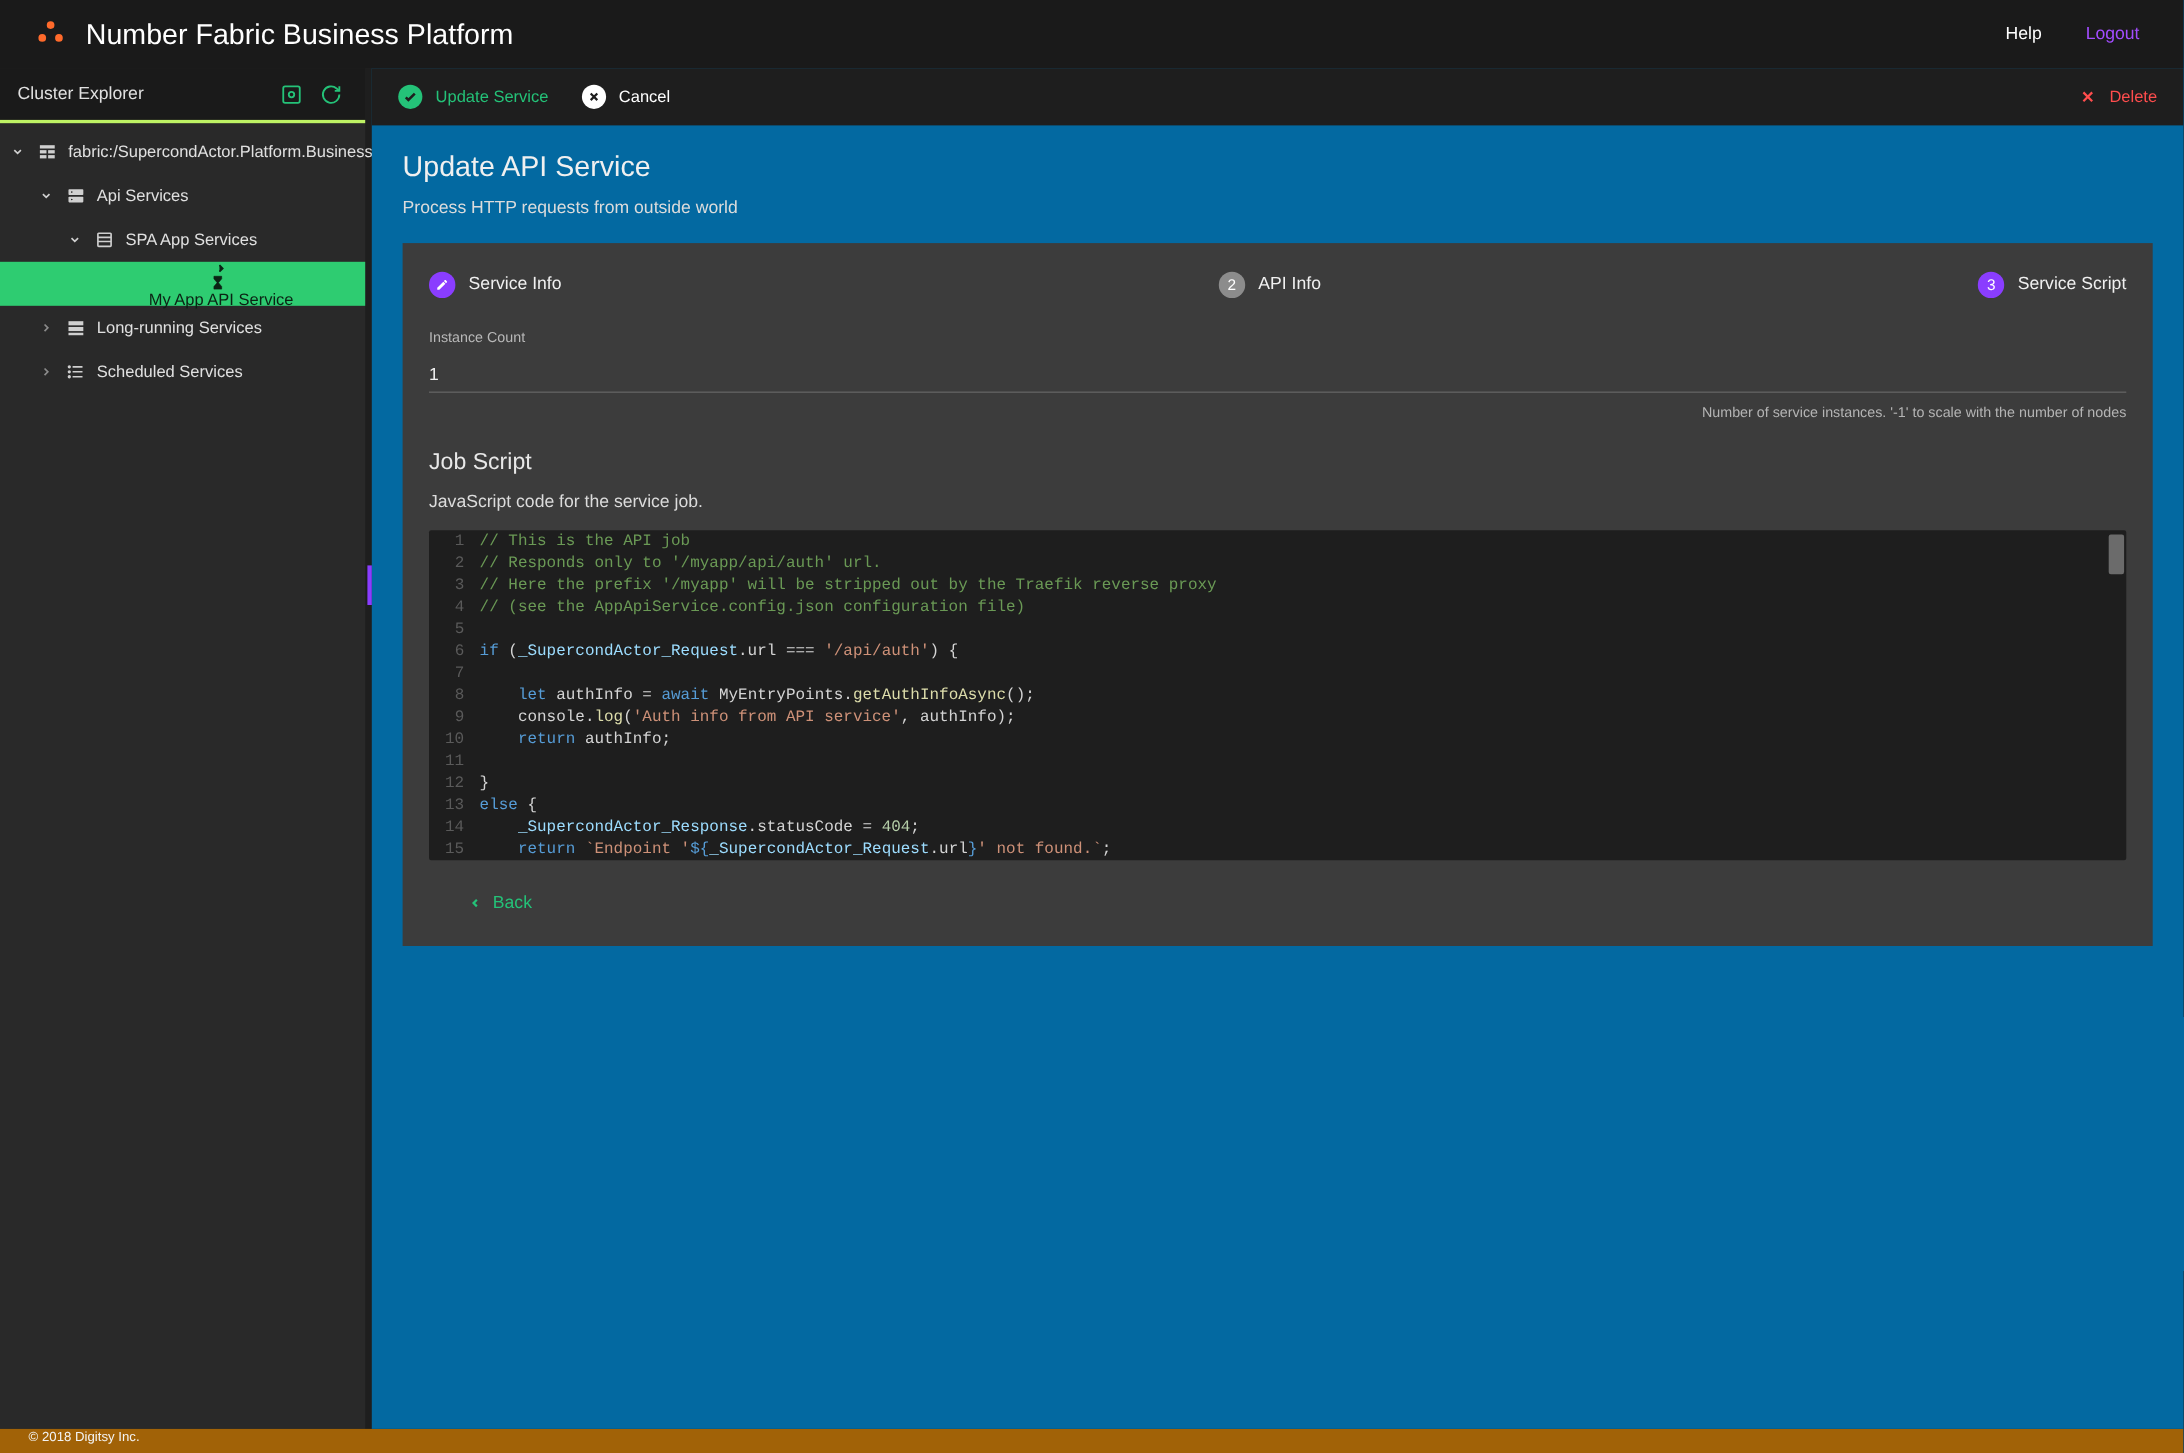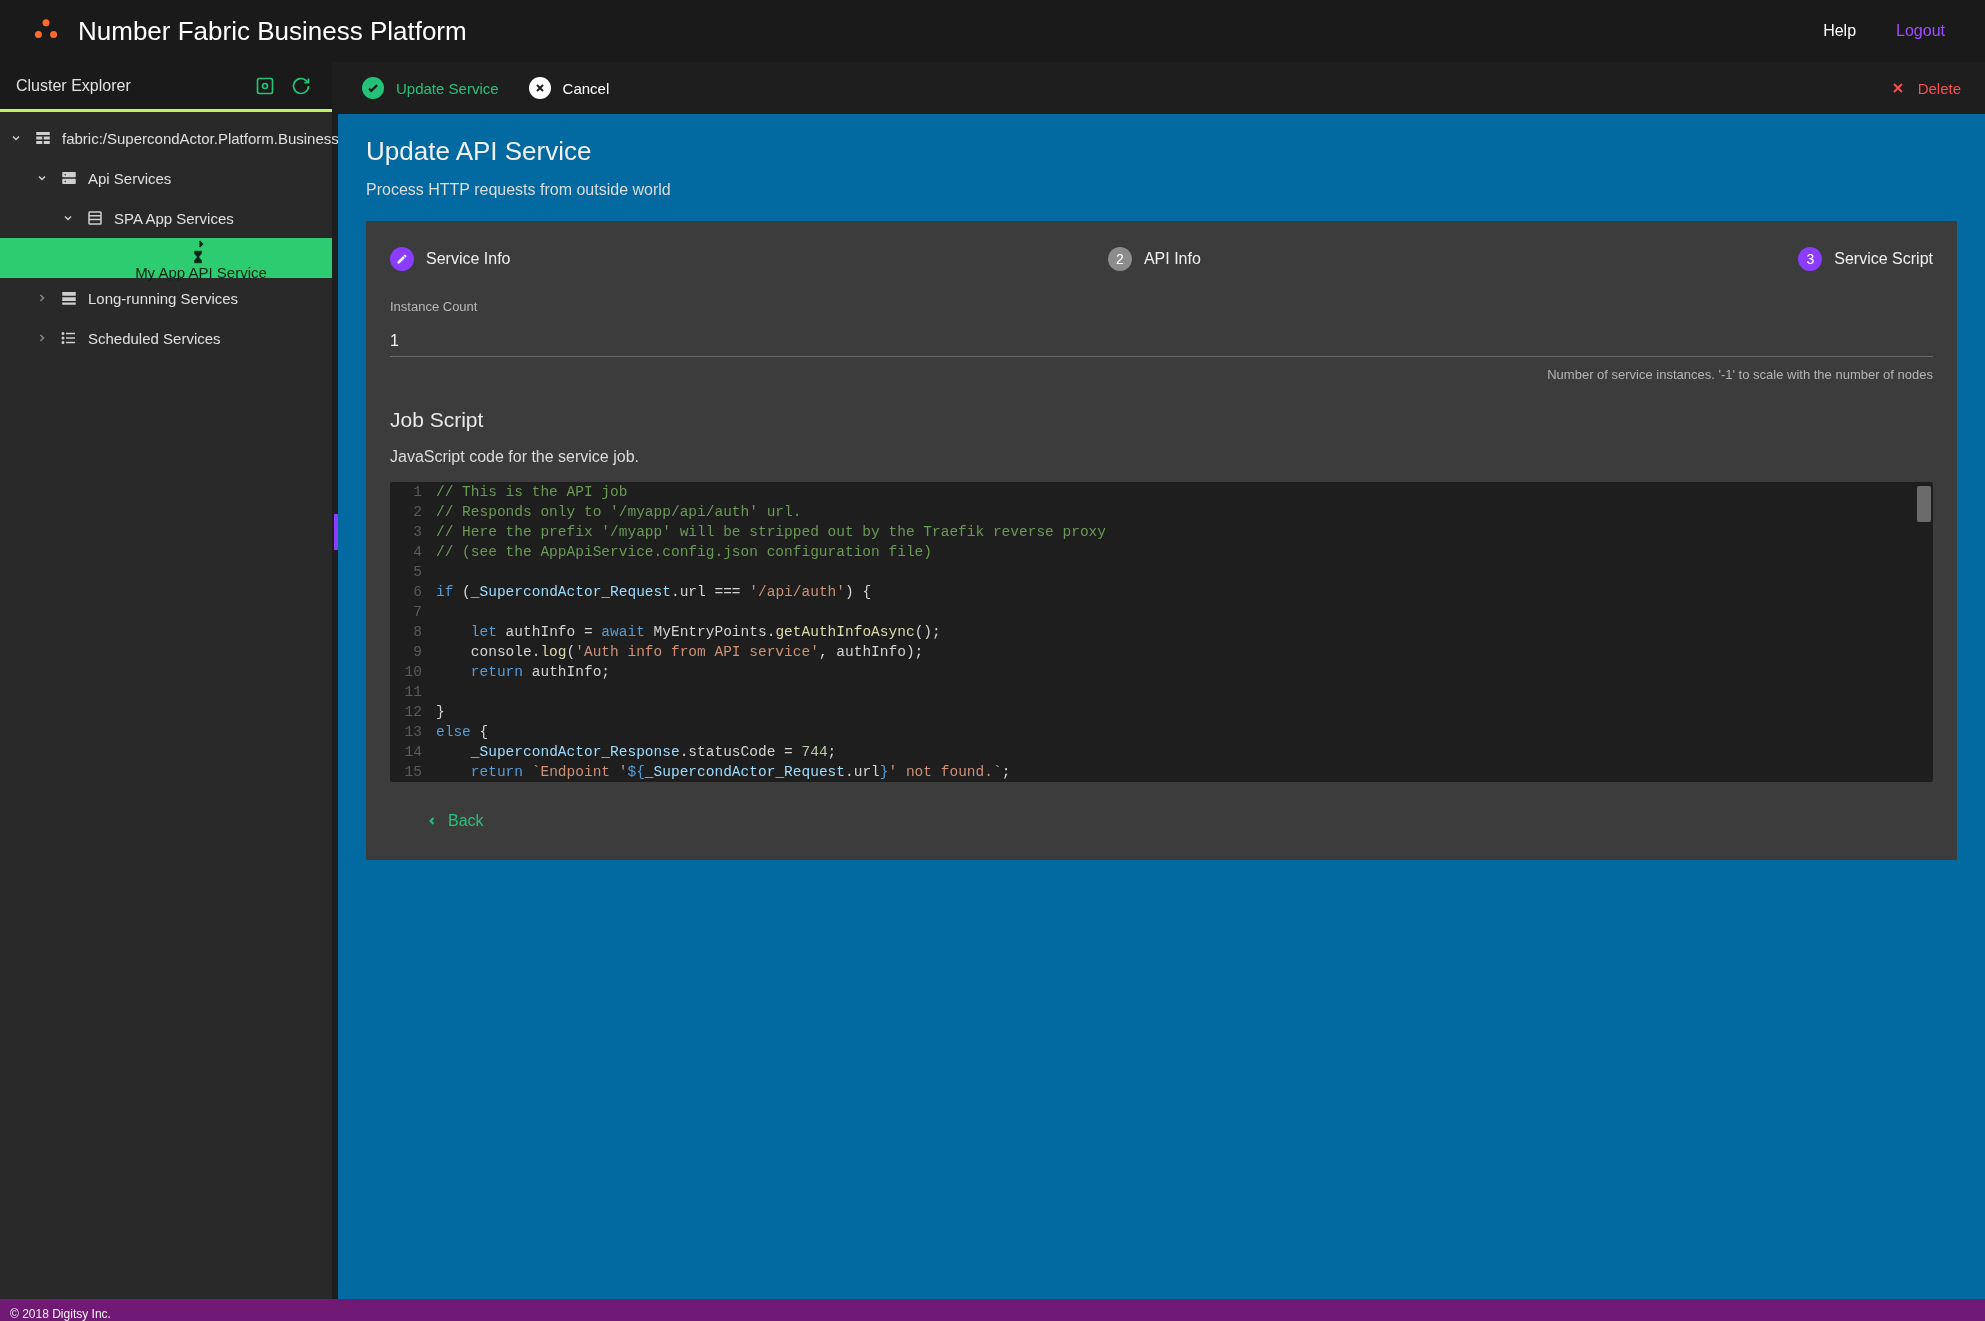--- a/index.html
+++ b/index.html
@@ -287,26 +287,26 @@
     margin-left: 36px;
     color: #24c278;
     font-size: 16px;
     font-weight: 400;
     cursor: pointer;
   }
 
   
   .footer {
     height: 22px;
-    background: #701a75;
+    background: #a16207;
     color: #f3f3f3;
     font-size: 12px;
     display: flex;
-    align-items: flex-end;
-    padding-left: 10px;
+    align-items: flex-start;
+    padding-left: 26px;
   }
 </style>
 </head>
 <body>
 
 <div class="topbar">
   <div class="logo">
     <svg viewBox="0 0 24 24" width="28" height="28">
       <circle cx="12" cy="5" r="3" fill="#ff6a2b"></circle>
       <circle cx="5.5" cy="15" r="3" fill="#ff6a2b"></circle>
@@ -514,21 +514,21 @@
           <div class="code-line"><span class="gutter">4</span><span class="code tok-comment">// (see the AppApiService.config.json configuration file)</span></div>
           <div class="code-line"><span class="gutter">5</span><span class="code"> </span></div>
           <div class="code-line"><span class="gutter">6</span><span class="code"><span class="tok-keyword">if</span><span> (</span><span class="tok-ident">_SupercondActor_Request</span><span>.url === </span><span class="tok-string">'/api/auth'</span><span>) {</span></span></div>
           <div class="code-line"><span class="gutter">7</span><span class="code"> </span></div>
           <div class="code-line"><span class="gutter">8</span><span class="code"><span>    </span><span class="tok-keyword">let</span><span> authInfo = </span><span class="tok-keyword">await</span><span> MyEntryPoints.</span><span class="tok-func">getAuthInfoAsync</span><span>();</span></span></div>
           <div class="code-line"><span class="gutter">9</span><span class="code"><span>    console.</span><span class="tok-func">log</span><span>(</span><span class="tok-string">'Auth info from API service'</span><span>, authInfo);</span></span></div>
           <div class="code-line"><span class="gutter">10</span><span class="code"><span>    </span><span class="tok-keyword">return</span><span> authInfo;</span></span></div>
           <div class="code-line"><span class="gutter">11</span><span class="code"> </span></div>
           <div class="code-line"><span class="gutter">12</span><span class="code">}</span></div>
           <div class="code-line"><span class="gutter">13</span><span class="code"><span class="tok-keyword">else</span><span> {</span></span></div>
-          <div class="code-line"><span class="gutter">14</span><span class="code"><span>    </span><span class="tok-ident">_SupercondActor_Response</span><span>.statusCode = </span><span class="tok-num">744</span><span>;</span></span></div>
+          <div class="code-line"><span class="gutter">14</span><span class="code"><span>    </span><span class="tok-ident">_SupercondActor_Response</span><span>.statusCode = </span><span class="tok-num">404</span><span>;</span></span></div>
           <div class="code-line"><span class="gutter">15</span><span class="code"><span>    </span><span class="tok-keyword">return</span><span> </span><span class="tok-string">`Endpoint '</span><span class="tok-tmpl">${</span><span class="tok-ident">_SupercondActor_Request</span><span>.url</span><span class="tok-tmpl">}</span><span class="tok-string">' not found.`</span><span>;</span></span></div>
 
         </div>
 
         <div class="back-button">
           <svg width="12" height="12" viewBox="0 0 24 24" fill="none" stroke="#24c278" stroke-width="4">
               <path d="M15 6l-6 6 6 6"></path>
             </svg>
           <span>Back</span>
         </div>

